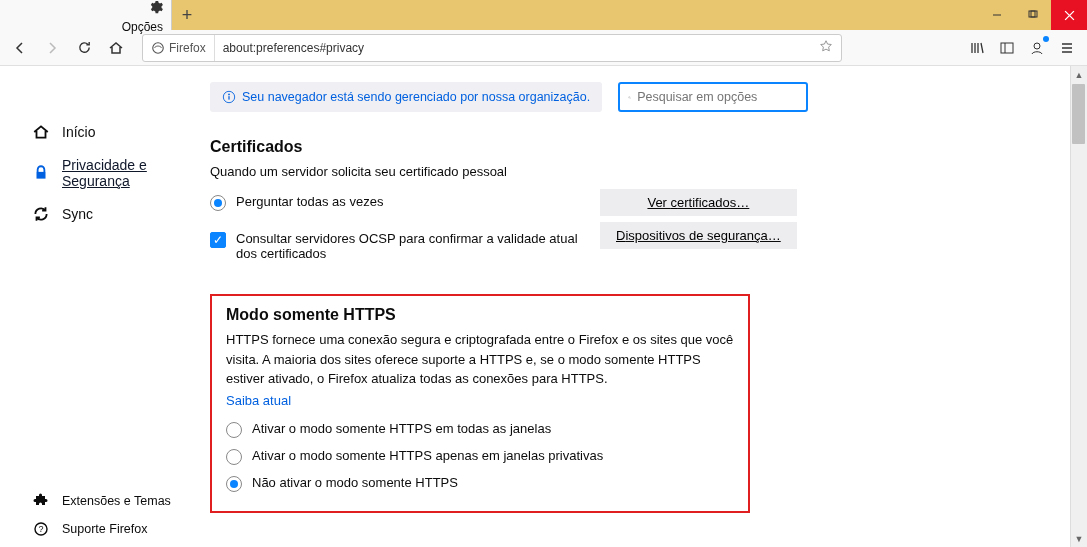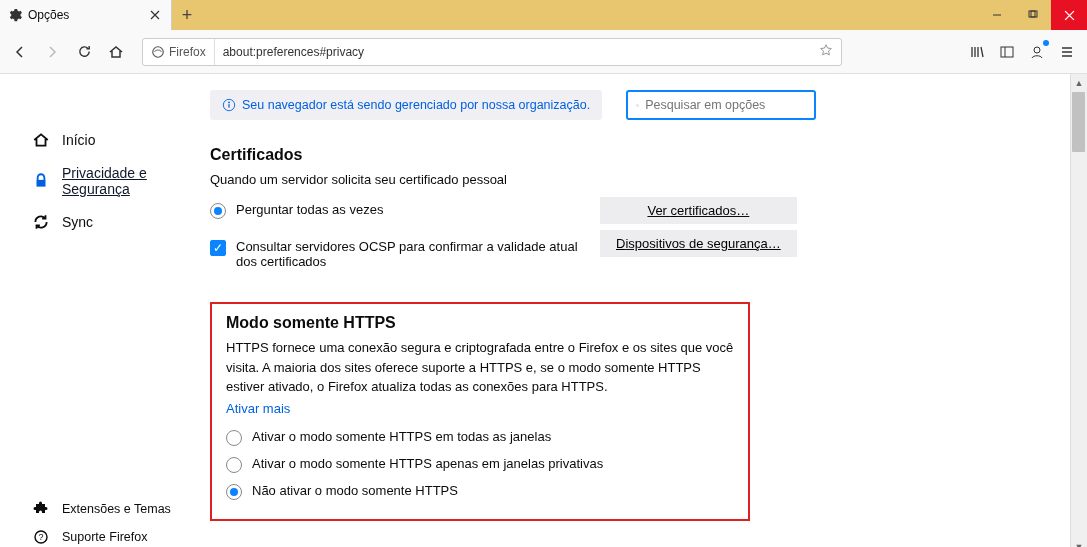--- a/index.html
+++ b/index.html
@@ -1,53 +1,53 @@
 <!DOCTYPE html>
 <html><head>
 <meta charset="utf-8">
 <style>
 * { box-sizing: border-box; margin: 0; padding: 0; }
 body { font-family: "Segoe UI", Arial, sans-serif; font-size: 13px; color: #0c0c0d; background: #fff; width: 1087px; height: 547px; overflow: hidden; position: relative; }
 
 
 .titlebar { height: 30px; background: #e8c670; display: flex; align-items: stretch; }
-.tab { background: #f9f9fa; width: 172px; height: 30px; border-right: 1px solid #ccc; display: flex; align-items: center; padding: 0 8px; gap: 6px; }
+.tab { background: #f9f9fa; width: 172px; height: 30px; border-right: 1px solid #ccc; display: flex; align-items: flex-end; padding: 0 8px; gap: 6px; flex-direction: column; }
 .tab .icon { width: 14px; height: 14px; display: flex; align-items: center; justify-content: center; }
 .tab-title { flex: 1; font-size: 12px; }
 .tab-close { width: 16px; height: 16px; display: flex; align-items: center; justify-content: center; cursor: pointer; }
 .newtab { width: 30px; display: flex; align-items: center; justify-content: center; cursor: pointer; font-size: 18px; color: #444; }
 .titlebar-spacer { flex: 1; }
 .win-controls { display: flex; }
 .win-btn { width: 36px; height: 30px; display: flex; align-items: center; justify-content: center; cursor: pointer; }
 .win-btn.close { background: #e81123; color: #fff; }
 .win-btn svg { display: block; }
 
 
-.toolbar { height: 44px; background: #f9f9fa; border-bottom: 1px solid #e0e0e0; display: flex; align-items: center; padding: 0 6px; gap: 4px; }
+.toolbar { height: 36px; background: #f9f9fa; border-bottom: 1px solid #e0e0e0; display: flex; align-items: center; padding: 0 6px; gap: 4px; }
 .tb-btn { width: 28px; height: 28px; display: flex; align-items: center; justify-content: center; border-radius: 4px; cursor: pointer; color: #444; }
 .tb-btn.disabled { color: #bbb; }
 .urlbar { flex: 1; max-width: 700px; height: 28px; border: 1px solid #ccc; border-radius: 3px; background: #fff; display: flex; align-items: center; margin: 0 8px; }
 .urlbar .identity { display:flex; align-items:center; gap:4px; padding: 0 8px; border-right: 1px solid #ddd; height: 100%; font-size: 12px; color: #555; }
 .urlbar .url { flex: 1; padding: 0 8px; font-size: 12px; color: #333; }
 .urlbar .star { padding: 0 8px; color: #888; }
 .tb-right { display: flex; gap: 2px; margin-left: auto; }
 .acct-badge { position: relative; }
 .acct-badge::after { content: ""; position: absolute; top: 2px; right: 2px; width: 6px; height: 6px; background: #0a84ff; border-radius: 50%; }
 
 
 .content { display: flex; height: calc(547px - 30px - 36px); background: #fff; position: relative; }
 .sidebar { width: 190px; padding: 50px 0 0 24px; display: flex; flex-direction: column; gap: 2px; }
 .side-item { display: flex; align-items: center; gap: 12px; padding: 7px 8px; border-radius: 3px; cursor: pointer; font-size: 14px; color: #0c0c0d; }
 .side-item.active { color: #0f172a; text-decoration: underline; }
 .side-item .icon { width: 18px; height: 18px; display:flex; align-items:center; justify-content:center; }
 .sidebar-bottom { position: absolute; bottom: 4px; left: 24px; width: 170px; }
 .sidebar-bottom .side-item { font-size: 12.5px; padding: 5px 8px; text-align: center; }
 
 .main { flex: 1; padding: 16px 40px 0 20px; overflow: hidden; position: relative; }
-.top-row { display: flex; gap: 24px; margin-bottom: 26px; }
+.top-row { display: flex; gap: 16px; margin-bottom: 26px; }
 .info-banner { background: #f0f0f4; border-radius: 3px; padding: 7px 12px; font-size: 12.5px; display:flex; align-items:center; gap:6px; }
 .info-banner a { color: #0060df; text-decoration: none; }
 .search-box { width: 190px; border: 2px solid #0a84ff; border-radius: 3px; height: 30px; display:flex; align-items:center; padding: 0 8px; gap: 6px; color: #888; }
 .search-box input { border: none; outline: none; flex:1; font-size: 12.5px; color: #888; }
 
 h2.section-title { font-size: 16px; font-weight: 700; margin-bottom: 8px; }
 .subtitle { font-size: 13px; margin-bottom: 10px; }
 .radio-row, .check-row { display:flex; align-items:flex-start; gap:10px; padding: 5px 0; font-size: 13px; }
 .radio { width: 16px; height: 16px; border: 1px solid #888; border-radius: 50%; display:flex; align-items:center; justify-content:center; flex-shrink:0; cursor:pointer; margin-top:1px;}
 .radio.checked::after { content:""; width:8px; height:8px; background:#0a84ff; border-radius:50%; }
@@ -253,21 +253,21 @@
       </div>
       <div class="cert-buttons">
         <button class="btn"><span>Ver </span><u>c</u><span>ertificados…</span></button>
         <button class="btn"><span></span><u>D</u><span>ispositivos de segurança…</span></button>
       </div>
     </div>
 
     <div class="https-section">
       <h2>Modo somente HTTPS</h2>
       <p class="https-desc">HTTPS fornece uma conexão segura e criptografada entre o Firefox e os sites que você visita. A maioria dos sites oferece suporte a HTTPS e, se o modo somente HTTPS estiver ativado, o Firefox atualiza todas as conexões para HTTPS.</p>
-      <a href="#" class="learn-link">Ativar mais</a>
+      <a href="#" class="learn-link">Saiba atual</a>
       <div class="radio-row">
         <span class="radio"></span>
         <span>Ativar o modo somente HTTPS em todas as janelas</span>
       </div>
       <div class="radio-row">
         <span class="radio"></span>
         <span>Ativar o modo somente HTTPS apenas em janelas privativas</span>
       </div>
       <div class="radio-row">
         <span class="radio checked"></span>

